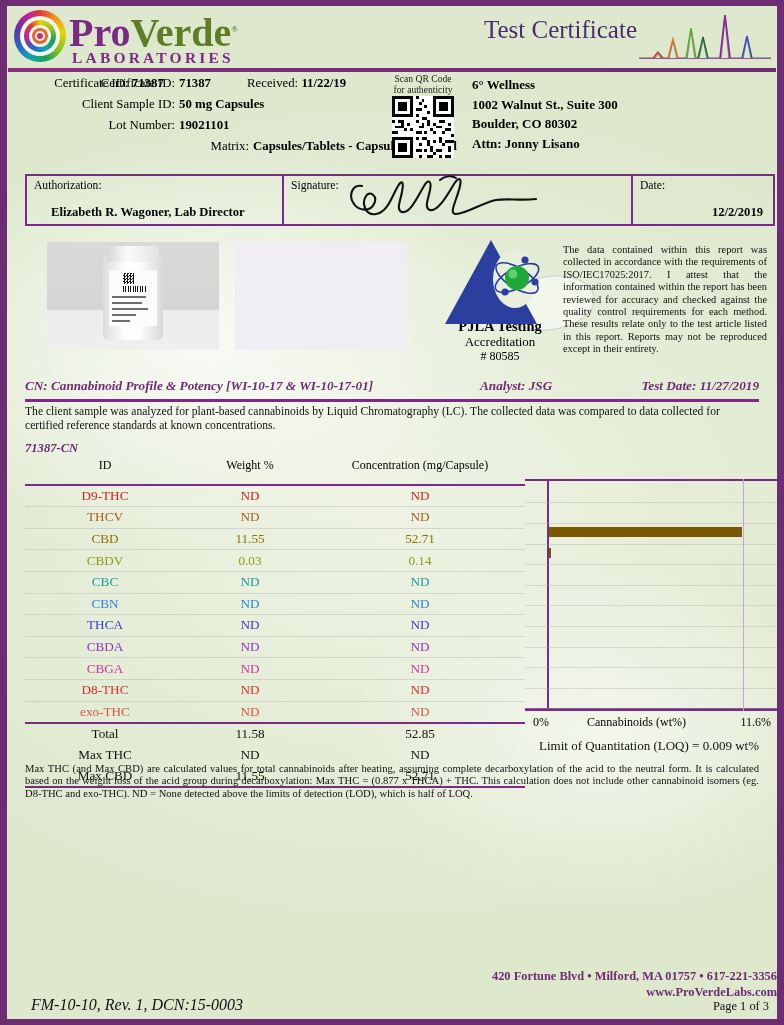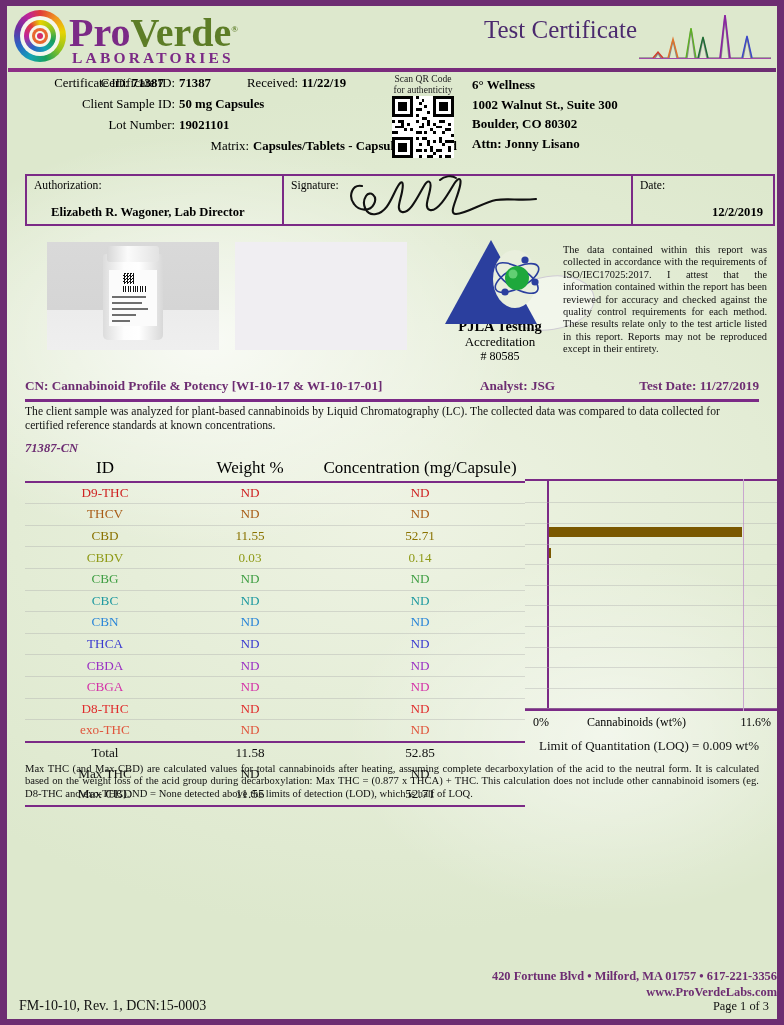--- a/index.html
+++ b/index.html
@@ -109,32 +109,32 @@
     border-radius:50%;background:#e9efdd;}
   .pj-atom{position:absolute;left:46px;top:14px;width:52px;height:52px;}
   .pjla-t1{font-size:14.5px;font-weight:700;color:#000;margin-top:-6px;}
   .pjla-t2{font-size:13px;color:#000;line-height:13px;}
   .pjla-t3{font-size:12px;color:#000;margin-top:1px;}
   .attest{position:absolute;left:556px;top:10px;width:204px;
     font-size:10.4px;line-height:12.4px;text-align:justify;color:#111;}
 
   
   .cn-hdr{position:relative;margin:4px 18px 0 18px;height:20px;}
-  .cn-t{position:absolute;font-weight:700;font-size:13.2px;color:#6d2d72;}
+  .cn-t{position:absolute;font-style:italic;font-weight:700;font-size:13.2px;color:#6d2d72;}
   .cn-left{left:0;}
   .cn-mid{left:455px;}
   .cn-right{right:0;}
   .cn-rule{margin:1px 18px 0 18px;height:2.6px;background:#7b2a86;}
   .cn-desc{margin:3px 18px 0 18px;font-size:11.6px;line-height:14px;color:#111;}
   .cn-id{margin:8px 18px 2px 18px;font-size:12.6px;font-style:italic;font-weight:700;color:#6d2d72;}
 
   
   .tblwrap{position:relative;margin:0 18px;height:276px;}
   table.cn{border-collapse:collapse;width:500px;font-size:13.2px;}
-  table.cn th{font-weight:400;font-size:17px;padding:0 0 3px 0;text-align:center;}
+  table.cn th{font-weight:400;font-size:12px;padding:0 0 11px 0;text-align:center;}
   table.cn td{text-align:center;height:20.6px;padding:0;}
   .col-id{width:160px;}
   .col-w{width:130px;}
   .col-c{width:210px;}
   .thick-top{border-top:2.2px solid #7b2a86;}
   .thick-bot{border-bottom:2.2px solid #7b2a86;}
   .gridline{border-bottom:1px solid rgba(170,170,170,0.38);}
   .sumrow td{font-size:13.2px;color:#111;}
 
   .chart{position:absolute;left:500px;top:21px;width:252px;height:232px;}
@@ -150,21 +150,21 @@
   .ch-lm{position:absolute;right:6px;top:2px;}
 
   
   .loq{margin:4px 18px 0 18px;text-align:right;font-size:13px;color:#111;}
   .note{margin:9px 18px 0 18px;font-size:10.6px;line-height:12.8px;text-align:justify;color:#111;}
 
   
   .footer{position:absolute;left:0;bottom:4px;width:770px;height:46px;}
   .f-center{position:absolute;left:0;right:0;top:0;text-align:right;
     color:#6d2d72;font-size:12.4px;font-weight:700;line-height:15.5px;}
-  .f-left{position:absolute;left:12px;bottom:1px;font-size:14px;color:#111;}
+  .f-left{position:absolute;left:24px;bottom:1px;font-size:16px;color:#111;font-style:italic;}
   .f-right{position:absolute;right:8px;bottom:1px;font-size:12.4px;color:#111;}
 </style>
 </head>
 <body>
 
 <div class="page">
 <div class="inner">
 
   <div class="hdr">
     <div class="logo-mark">
@@ -406,25 +406,20 @@
               <td class="gridline" style="color: rgb(138, 114, 0);">CBD</td>
               <td class="gridline" style="color: rgb(138, 114, 0);">11.55</td>
               <td class="gridline" style="color: rgb(138, 114, 0);">52.71</td>
             </tr>
             <tr>
               <td class="gridline" style="color: rgb(143, 154, 23);">CBDV</td>
               <td class="gridline" style="color: rgb(143, 154, 23);">0.03</td>
               <td class="gridline" style="color: rgb(143, 154, 23);">0.14</td>
             </tr>
             <tr>
-              <td class="gridline" style="color: rgb(63, 158, 67);">CBG</td>
-              <td class="gridline" style="color: rgb(63, 158, 67);">ND</td>
-              <td class="gridline" style="color: rgb(63, 158, 67);">ND</td>
-            </tr>
-            <tr>
               <td class="gridline" style="color: rgb(31, 154, 160);">CBC</td>
               <td class="gridline" style="color: rgb(31, 154, 160);">ND</td>
               <td class="gridline" style="color: rgb(31, 154, 160);">ND</td>
             </tr>
             <tr>
               <td class="gridline" style="color: rgb(43, 134, 216);">CBN</td>
               <td class="gridline" style="color: rgb(43, 134, 216);">ND</td>
               <td class="gridline" style="color: rgb(43, 134, 216);">ND</td>
             </tr>
             <tr>

